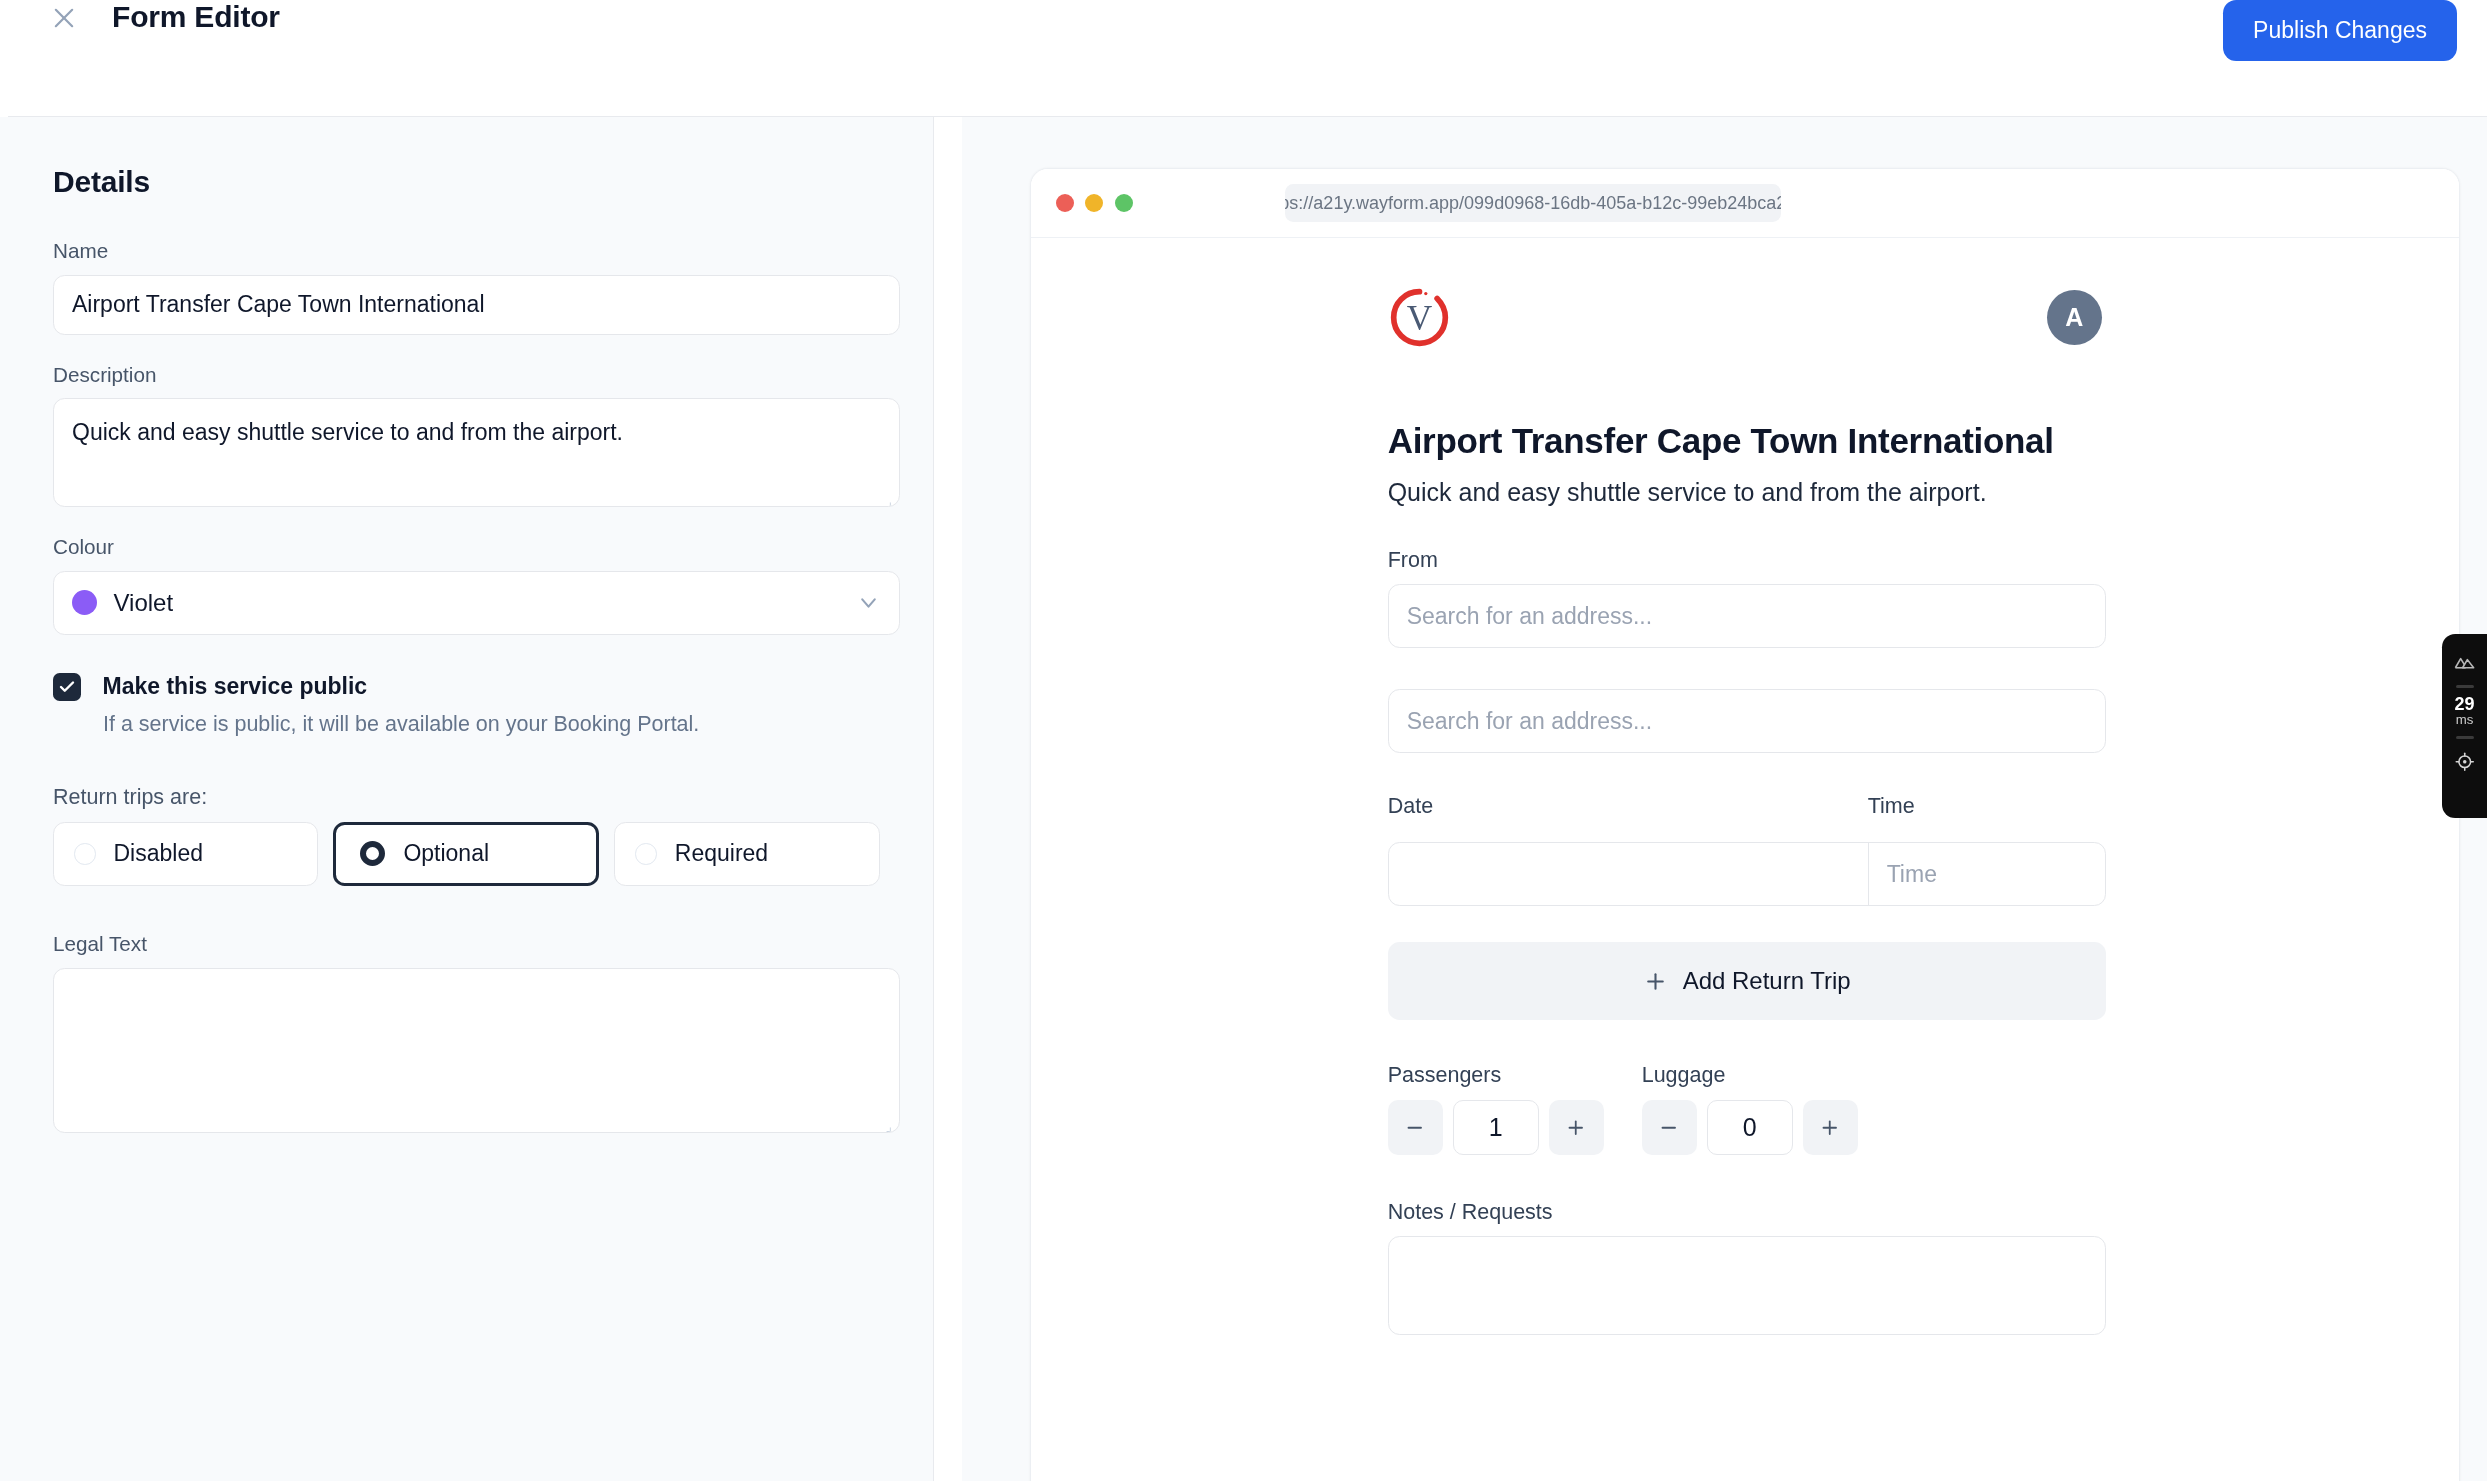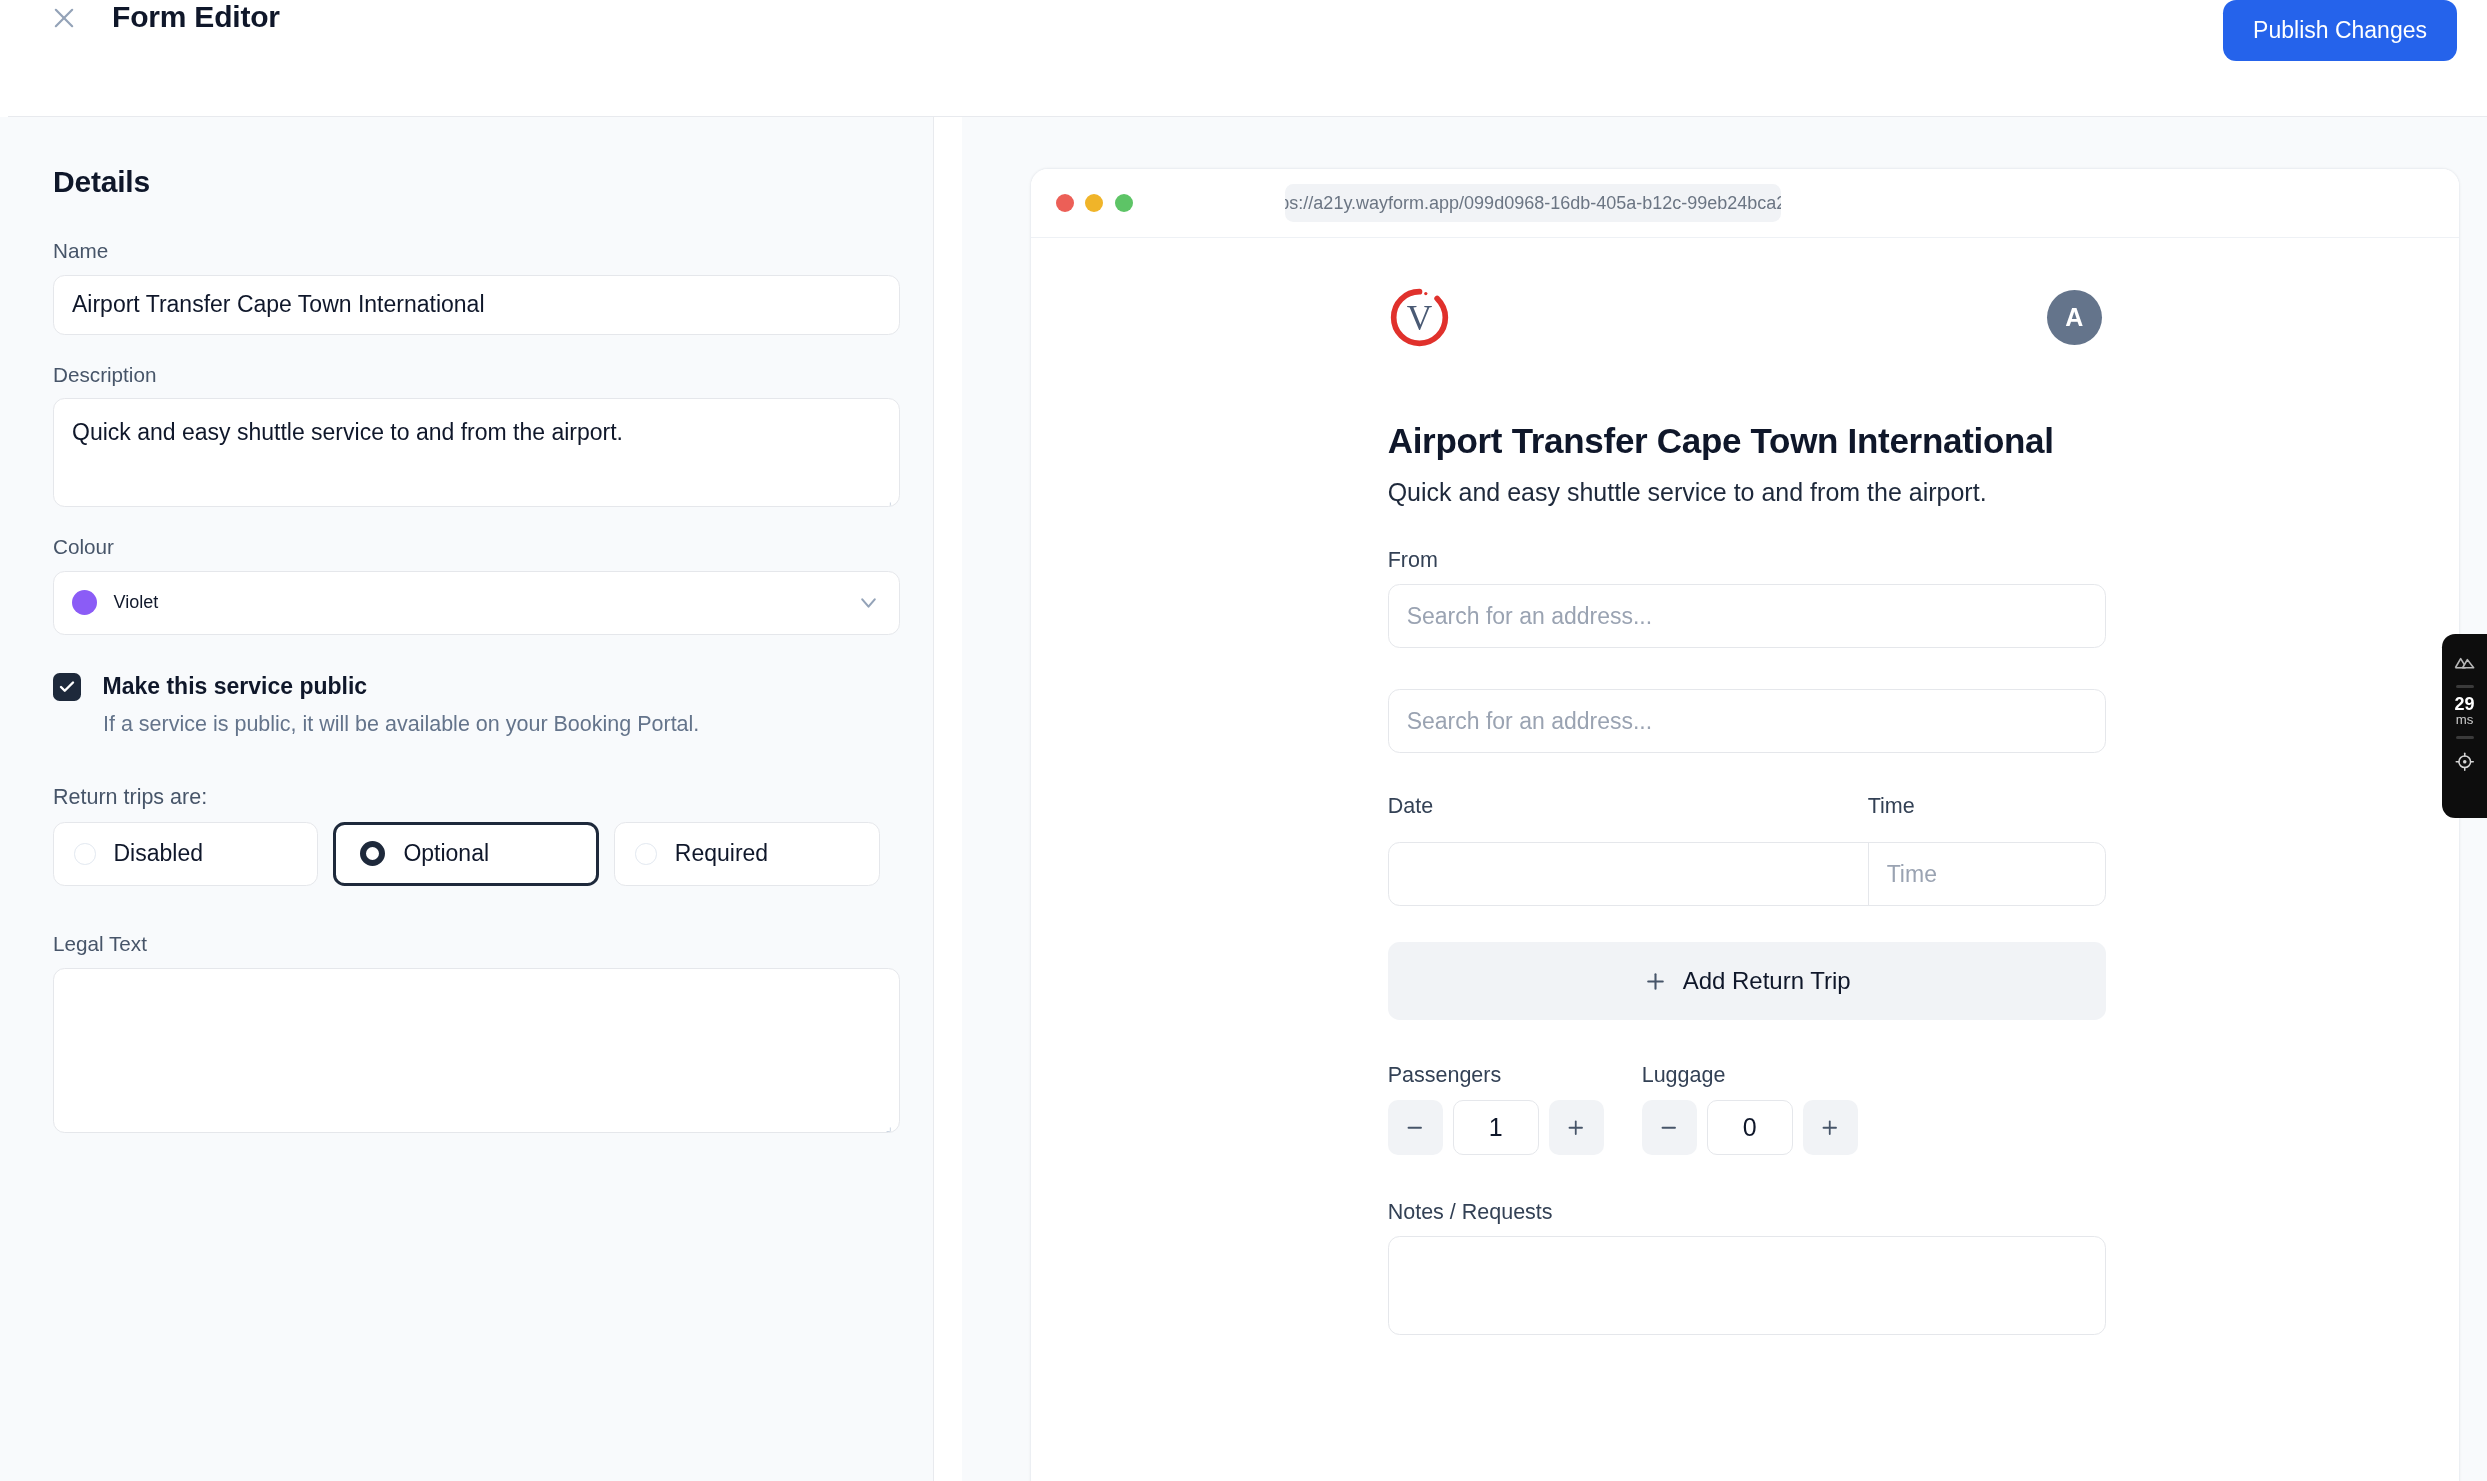--- a/index.html
+++ b/index.html
@@ -138,21 +138,21 @@
     display: flex;
     align-items: center;
     cursor: pointer;
   }
   .swatch {
     width: 25px; height: 25px;
     border-radius: 50%;
     flex: 0 0 auto;
   }
   .select-value {
-    font-size: 18px;
+    font-size: 24px;
     color: #0f172a;
     margin-left: 16.5px;
     flex: 1 1 auto;
   }
   .chevron { color: #94a3b8; display: flex; align-items: center; }
 
   
   .checkbox-row {
     display: flex;
     align-items: center;

